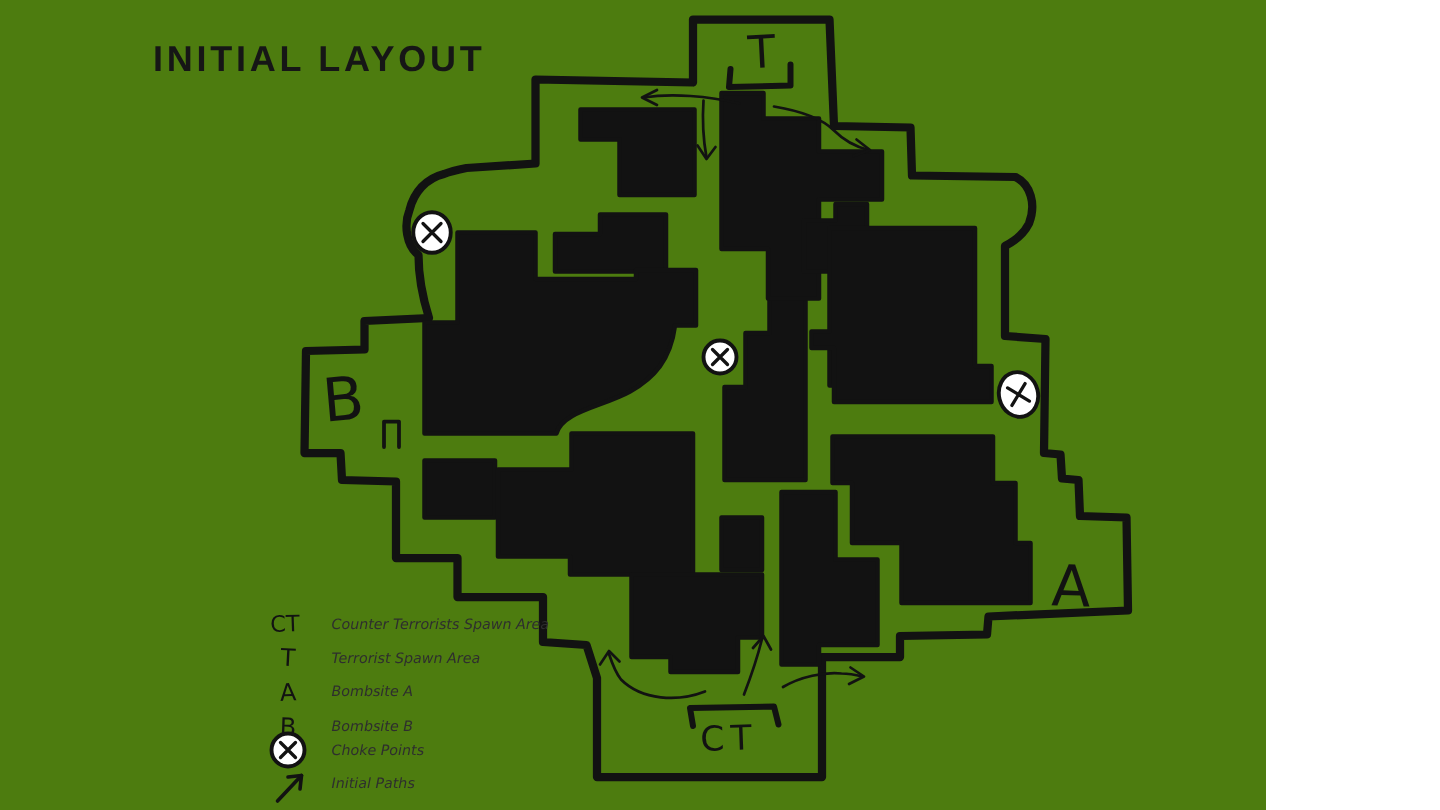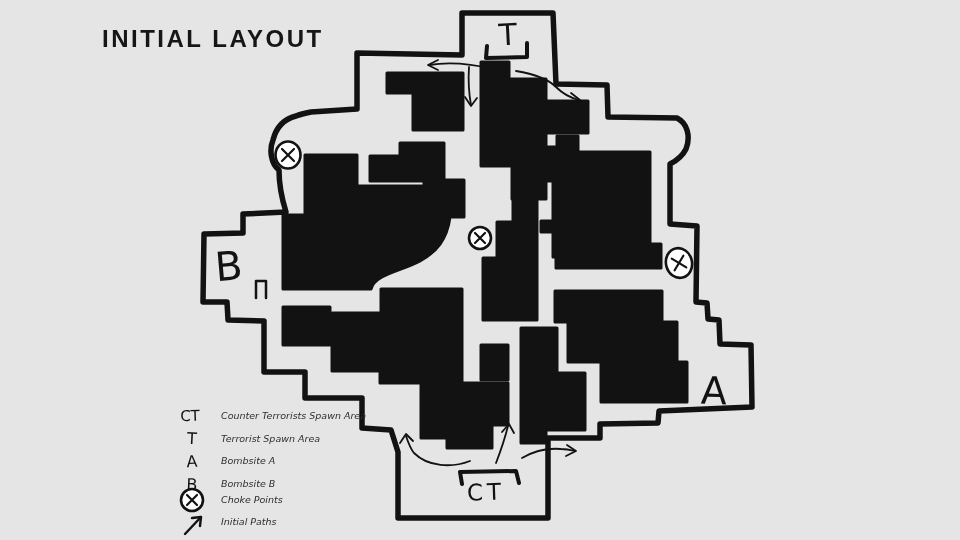--- a/index.html
+++ b/index.html
@@ -1,16 +1,16 @@
 <!DOCTYPE html>
 <html><head>
 <meta charset="utf-8">
 <style>
   html,body{margin:0;padding:0;background:#ffffff;}
-  .stage{position:relative;width:960px;height:540px;background:#e5e5e5;overflow:hidden;
+  .stage{position:relative;width:844px;height:540px;background:#4d7c0f;overflow:hidden;
          font-family:"Liberation Sans", sans-serif;}
   svg{position:absolute;left:0;top:0;}
   svg path, svg circle, svg ellipse{stroke-linecap:round;stroke-linejoin:round;}
   .ink-stroke{stroke:#121212;fill:none;}
   .wall{fill:#121212;stroke:#121212;stroke-width:3;}
   .hand{font-family:"DejaVu Sans", sans-serif;fill:#121212;}
   .hand-small{font-family:"DejaVu Sans", sans-serif;font-style:italic;fill:#2e2e2e;}
   .title-text{font-family:"Liberation Sans", sans-serif;font-weight:600;fill:#161616;
               letter-spacing:2.5px;}
 </style>

